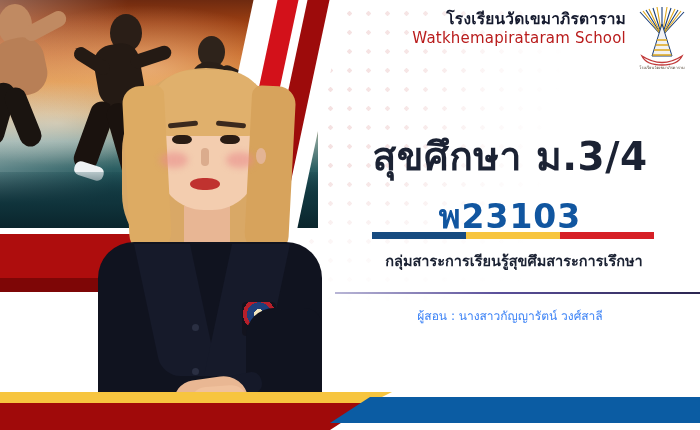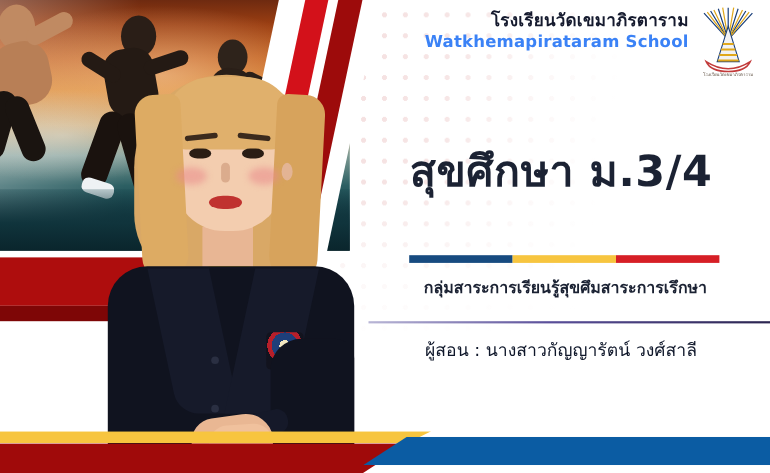--- a/index.html
+++ b/index.html
@@ -83,38 +83,38 @@
     background:radial-gradient(circle at 50% 36%, #f2e7c0 0 5px, #1e3f7a 5px 12px, #b61f2a 12px 16px, #12131e 16px);}
   .p-btn{position:absolute;width:7px;height:7px;border-radius:50%;background:#2a2f42;left:96px;}
   .p-arm{position:absolute;left:150px;top:252px;width:76px;height:130px;background:#10131f;border-radius:28px 18px 0 40px;}
   .p-hand{position:absolute;left:78px;top:322px;width:74px;height:42px;background:#e9b793;border-radius:22px 26px 18px 18px;transform:rotate(-8deg);}
   .p-hand2{position:absolute;left:94px;top:330px;width:58px;height:34px;background:#f0c19d;border-radius:20px;transform:rotate(-4deg);}
   .p-cuff{position:absolute;left:126px;top:318px;width:40px;height:22px;background:#151929;border-radius:10px;transform:rotate(-12deg);}
 
   
   .hdr{position:absolute;right:74px;top:10px;text-align:right;line-height:1.18;}
   .hdr .th{font-size:15.5px;font-weight:bold;color:#151a2e;letter-spacing:.2px;}
-  .hdr .en{font-size:15px;font-weight:bold;color:#3b82f6;letter-spacing:.2px;margin-top:2px;}
+  .hdr .en{font-size:15px;font-weight:normal;color:#b91c1c;letter-spacing:.2px;margin-top:2px;}
 
   
   .logo{position:absolute;right:6px;top:6px;width:64px;height:66px;}
 
   
   .title{position:absolute;left:330px;top:136px;width:360px;text-align:center;
     font-size:39px;font-weight:bold;color:#1b2233;letter-spacing:.5px;line-height:1.1;}
   .code{position:absolute;left:330px;top:190px;width:360px;text-align:center;
     font-size:33px;font-weight:bold;color:#1156a0;letter-spacing:1px;}
   .tribar{position:absolute;left:372px;top:232px;width:282px;height:7px;display:flex;}
   .tribar span{flex:1;}
   .subtitle{position:absolute;left:330px;top:249px;width:368px;text-align:center;
     font-size:14.5px;font-weight:bold;color:#1b2233;}
   .rule{position:absolute;left:335px;top:292px;width:365px;height:2px;
     background:linear-gradient(to right,#b9b6d6,#5a4f9a 45%,#2b2550);}
   .teacher{position:absolute;left:330px;top:306px;width:360px;text-align:center;
-    font-size:16px;color:#0f172a;}
+    font-size:12px;color:#3b82f6;}
 
   
   .b-yellow{position:absolute;left:0;top:392px;width:392px;height:11px;background:#f7c53f;
     clip-path:polygon(0 0, 392px 0, 370px 11px, 0 11px);}
   .b-red{position:absolute;left:0;top:403px;width:372px;height:27px;background:#a00a0a;
     clip-path:polygon(0 0, 372px 0, 330px 27px, 0 27px);}
   .b-blue{position:absolute;left:330px;top:397px;width:370px;height:26px;background:#0b5ca3;
     clip-path:polygon(40px 0, 370px 0, 370px 26px, 0 26px);}
 </style>
 </head>
@@ -219,20 +219,21 @@
     </g>
     <path d="M32 18 L22 50 L42 50 Z" fill="#f2f2f2" stroke="#1a3f7a" stroke-width="1"></path>
     <g stroke="#e0a81c" stroke-width="1.6">
       <path d="M27 34 H37 M25.5 39 H38.5 M24 44 H40 M22.5 49 H41.5"></path>
     </g>
     <path d="M12 50 q20 13 40 0 q-4 9 -20 9 q-16 0 -20 -9 Z" fill="#fff" stroke="#c23b3b" stroke-width="1.4"></path>
     <text x="32" y="63" font-size="4" text-anchor="middle" fill="#4a3a2a" font-family="DejaVu Sans, sans-serif">โรงเรียนวัดเขมาภิรตาราม</text>
   </svg>
 
   <div class="title">สุขศึกษา ม.3/4</div>
+  <div class="code">พ23103</div>
 
   <div class="tribar">
     <span style="background:#174b80"></span>
     <span style="background:#f7c53f"></span>
     <span style="background:#d61f26"></span>
   </div>
 
   <div class="subtitle">กลุ่มสาระการเรียนรู้สุขศึมสาระการเรึกษา</div>
   <div class="rule"></div>
   <div class="teacher">ผู้สอน :  นางสาวกัญญารัตน์ วงศ์สาลี</div>

